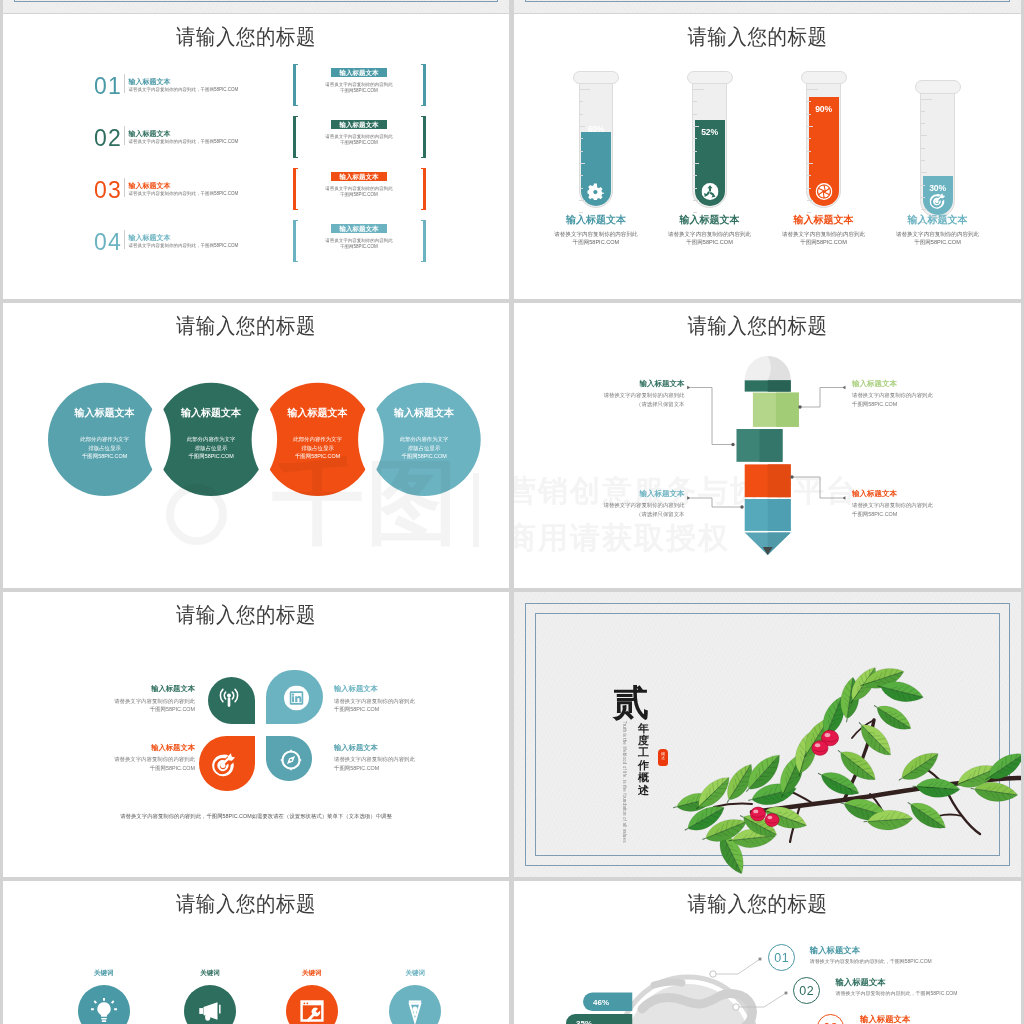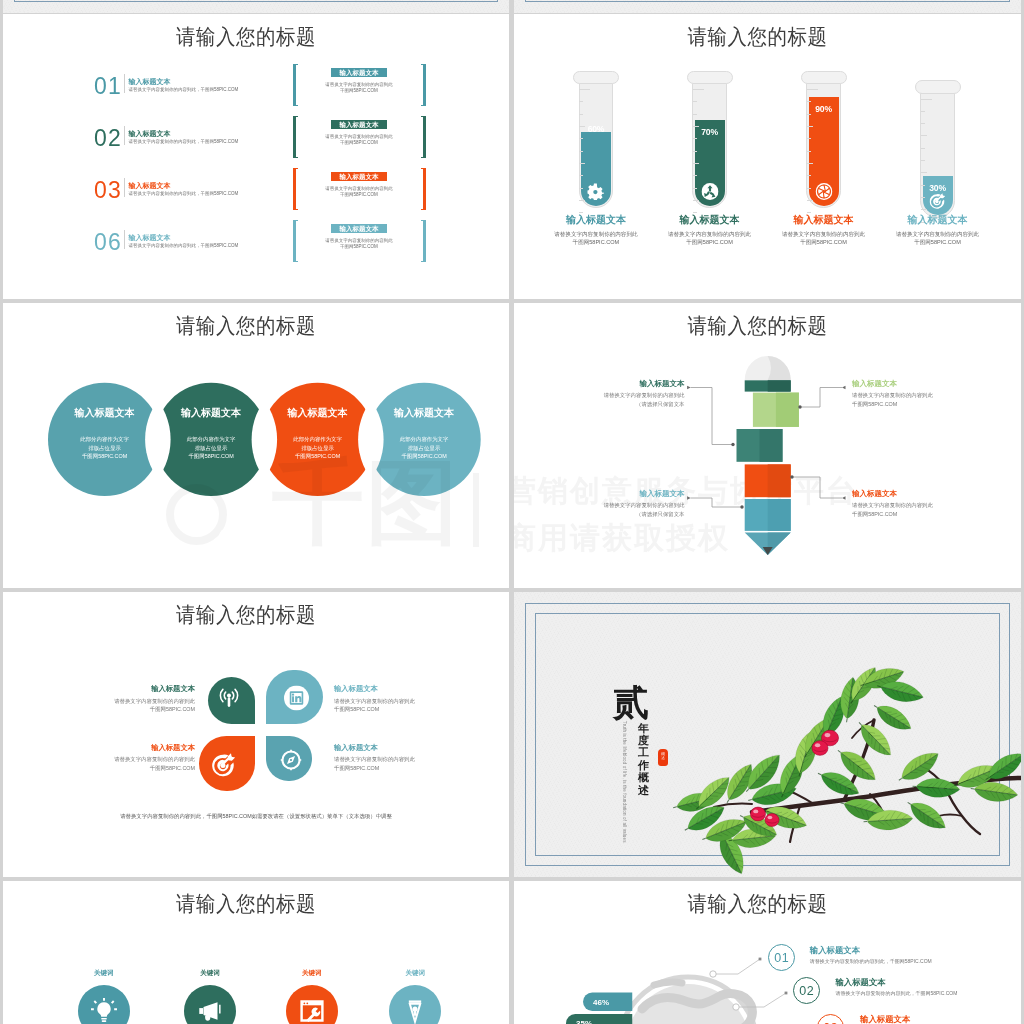--- a/index.html
+++ b/index.html
@@ -134,21 +134,21 @@
         <div class="chip" style="left:328px;top:105.5px;width:56px;background:#2e6e5e">输入标题文本</div>
         <div class="cbody" style="left:306px;top:119.5px;width:100px">请替换文字内容复制你的内容到此<br>千图网58PIC.COM</div>
         <div class="num" style="left:91px;top:165px;color:#f04e12">03</div>
         <div class="nsep" style="left:121px;top:164px;width:1px;height:19px"></div>
         <div class="nh" style="left:125.5px;top:167.5px;color:#f04e12">输入标题文本</div>
         <div class="nb" style="left:125.5px;top:176.5px">请替换文字内容复制你的内容到此，千图网58PIC.COM</div>
         <div style="position:absolute;left:289.5px;top:154px;width:5px;height:42px;border-left:3px solid #f04e12;border-top:1.5px solid #f04e12;border-bottom:1.5px solid #f04e12;box-sizing:border-box"></div>
         <div style="position:absolute;left:417.5px;top:154px;width:5px;height:42px;border-right:3px solid #f04e12;border-top:1.5px solid #f04e12;border-bottom:1.5px solid #f04e12;box-sizing:border-box"></div>
         <div class="chip" style="left:328px;top:157.5px;width:56px;background:#f04e12">输入标题文本</div>
         <div class="cbody" style="left:306px;top:171.5px;width:100px">请替换文字内容复制你的内容到此<br>千图网58PIC.COM</div>
-        <div class="num" style="left:91px;top:217px;color:#6cb3c2">06</div>
+        <div class="num" style="left:91px;top:217px;color:#6cb3c2">04</div>
         <div class="nsep" style="left:121px;top:216px;width:1px;height:19px"></div>
         <div class="nh" style="left:125.5px;top:219.5px;color:#6cb3c2">输入标题文本</div>
         <div class="nb" style="left:125.5px;top:228.5px">请替换文字内容复制你的内容到此，千图网58PIC.COM</div>
         <div style="position:absolute;left:289.5px;top:206px;width:5px;height:42px;border-left:3px solid #6cb3c2;border-top:1.5px solid #6cb3c2;border-bottom:1.5px solid #6cb3c2;box-sizing:border-box"></div>
         <div style="position:absolute;left:417.5px;top:206px;width:5px;height:42px;border-right:3px solid #6cb3c2;border-top:1.5px solid #6cb3c2;border-bottom:1.5px solid #6cb3c2;box-sizing:border-box"></div>
         <div class="chip" style="left:328px;top:209.5px;width:56px;background:#6cb3c2">输入标题文本</div>
         <div class="cbody" style="left:306px;top:223.5px;width:100px">请替换文字内容复制你的内容到此<br>千图网58PIC.COM</div>
       </div>
   </div>
 
@@ -180,21 +180,21 @@
             <i style="top:123px;width:4px"></i>
           </div>
         </div>
         <div class="tcap" style="left:16.9px;top:201px;color:#4a99a6">输入标题文本</div>
         <div class="tsub" style="left:1.8999999999999986px;top:215.5px">请替换文字内容复制你的内容到此<br>千图网58PIC.COM</div>
         <div class="tube" style="left:172.5px;top:56.7px;width:46.5px;height:135px">
           <div class="lip"></div>
           <div class="body">
             <div class="inner">
               <div class="fill" style="height:85.9px;background:#2e6e5e"></div>
-              <div class="pct" style="bottom:68.9px">70%</div>
+              <div class="pct" style="bottom:68.9px">52%</div>
               <div class="ic"><svg viewBox="0 0 16 16" width="17" height="17" fill="#ffffff" style="color: rgb(255, 255, 255);">
                   <circle cx="8" cy="8" r="8"></circle>
                   <g fill="#2e6e5e">
                     <path d="M8 2.1l2.4 2.85H9.0v3.1H7.0v-3.1H5.6z"></path>
                     <path d="M3.05 13.2l-.6-3.7 2.2.9 1.55-2.7 1.73 1-1.55 2.7z"></path>
                     <path d="M13.1 12.9l-3.65.85.9-2.2-2.7-1.55 1-1.73 2.7 1.56z"></path>
                   </g>
                 </svg></div>
             </div>
           </div>

